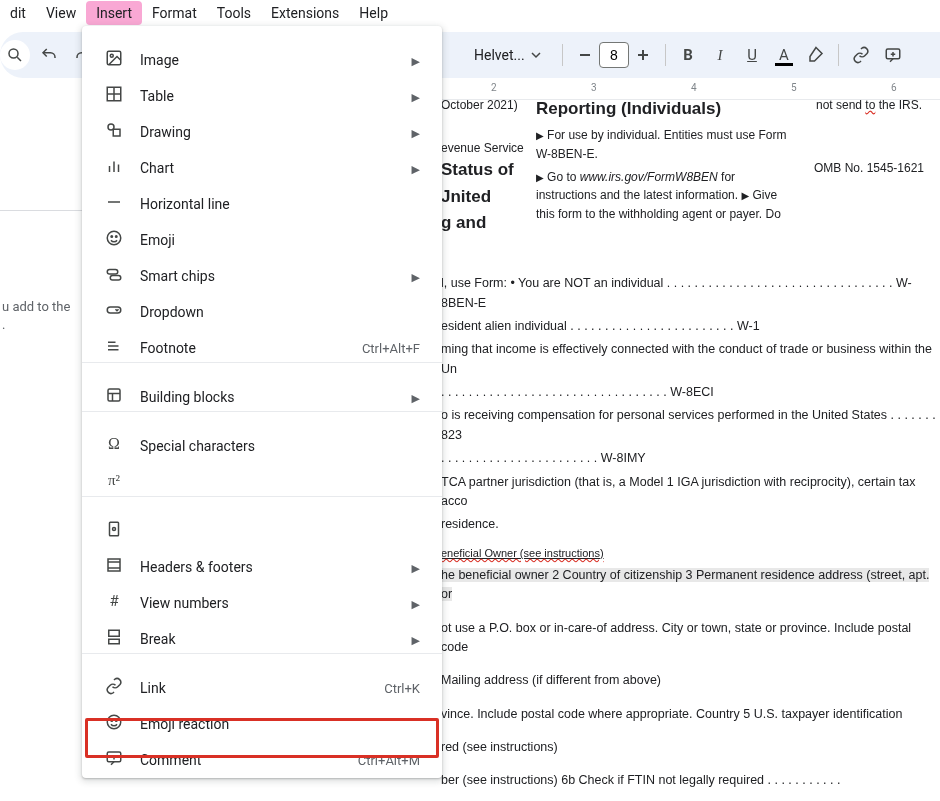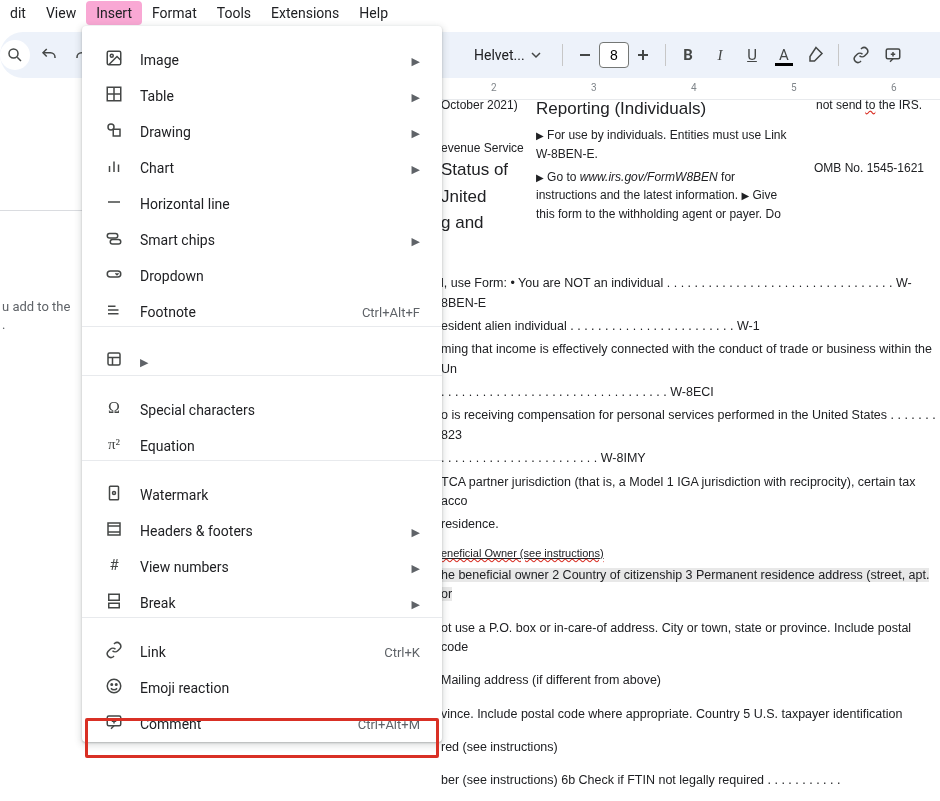--- a/index.html
+++ b/index.html
@@ -118,21 +118,21 @@
     position:absolute;left:85px;top:718px;width:354px;height:40px;
     border:3px solid #d93025;border-radius:2px;z-index:60;pointer-events:none;
   }
 
   
   .doc {
     position:absolute;left:441px;top:96px;right:0;
     font-family: Arial, sans-serif;
     font-size:12.5px;color:#202124;line-height:1.55;
   }
-  .doc .title-big{font-size:17px;}
+  .doc .title-big{font-size:17px;font-weight:bold;}
   .doc .section-hdr{text-decoration:underline;font-size:11px;margin-top:10px;}
   .doc .grey-highlight{background:#e8e8e8;}
   .doc p{margin:4px 0;}
   .sp-red{text-decoration:underline wavy #d93025;}
   
   svg{display:block;}
 </style>
 </head>
 <body>
 
@@ -285,20 +285,31 @@
       <span class="icon">
         <svg width="18" height="18" viewBox="0 0 24 24" fill="none" stroke="#444746" stroke-width="2">
           <line x1="4" y1="12" x2="20" y2="12"></line>
         </svg>
       </span>
       <span class="label">Horizontal line</span>
     </div>
     <div class="row">
       <span class="icon">
         <svg width="18" height="18" viewBox="0 0 24 24" fill="none" stroke="#444746" stroke-width="2">
+          <circle cx="12" cy="12" r="9"></circle>
+          <circle cx="9" cy="10" r="1" fill="#444746"></circle>
+          <circle cx="15" cy="10" r="1" fill="#444746"></circle>
+          <path d="M8 15c1 1.5 2.5 2 4 2s3-.5 4-2"></path>
+        </svg>
+      </span>
+      <span class="label">Emoji</span>
+    </div>
+    <div class="row">
+      <span class="icon">
+        <svg width="18" height="18" viewBox="0 0 24 24" fill="none" stroke="#444746" stroke-width="2">
           <rect x="3" y="6" width="14" height="6" rx="3"></rect>
           <rect x="7" y="14" width="14" height="6" rx="3"></rect>
         </svg>
       </span>
       <span class="label">Smart chips</span>
       <span class="arrow">▶</span>
     </div>
     <div class="row">
       <span class="icon">
         <svg width="18" height="18" viewBox="0 0 24 24" fill="none" stroke="#444746" stroke-width="2">
@@ -321,44 +332,43 @@
     </div>
     <div class="sep"></div>
     <div class="row">
       <span class="icon">
         <svg width="18" height="18" viewBox="0 0 24 24" fill="none" stroke="#444746" stroke-width="2">
           <rect x="4" y="4" width="16" height="16" rx="2"></rect>
           <line x1="4" y1="10" x2="20" y2="10"></line>
           <line x1="10" y1="10" x2="10" y2="20"></line>
         </svg>
       </span>
+      <span class="label">Building blocks</span>
       <span class="arrow">▶</span>
     </div>
     <div class="sep"></div>
     <div class="row">
       <span class="icon">
         <span style="font-size:16px;font-family:serif">Ω</span>
       </span>
       <span class="label">Special characters</span>
     </div>
     <div class="row">
       <span class="icon">
         <span style="font-size:15px;font-family:serif">π²</span>
       </span>
-      <span class="label">Equation</span>
     </div>
     <div class="sep"></div>
     <div class="row">
       <span class="icon">
         <svg width="18" height="18" viewBox="0 0 24 24" fill="none" stroke="#444746" stroke-width="2">
           <rect x="6" y="3" width="12" height="18" rx="1"></rect>
           <circle cx="12" cy="12" r="2"></circle>
         </svg>
       </span>
-      <span class="label">Watermark</span>
     </div>
     <div class="row">
       <span class="icon">
         <svg width="18" height="18" viewBox="0 0 24 24" fill="none" stroke="#444746" stroke-width="2">
           <rect x="4" y="4" width="16" height="16"></rect>
           <line x1="4" y1="8" x2="20" y2="8"></line>
           <line x1="4" y1="16" x2="20" y2="16"></line>
         </svg>
       </span>
       <span class="label">Headers &amp; footers</span>
@@ -423,21 +433,21 @@
     <div style="width:95px;font-size:12px;">
       <div style="white-space:nowrap">October 2021)</div>
       <div style="height:24px"></div>
       <div style="white-space:nowrap">evenue Service</div>
       <div class="title-big">Status of</div>
       <div class="title-big">Jnited</div>
       <div class="title-big">g and</div>
     </div>
     <div style="width:262px;font-size:12px;">
       <div class="title-big">Reporting (Individuals)</div>
-      <p><span style="font-size:10px">▶</span> <span>For use by individuals. Entities must use Link W-8BEN-E.</span></p>
+      <p><span style="font-size:10px">▶</span> <span>For use by individual. Entities must use Form W-8BEN-E.</span></p>
       <p><span style="font-size:10px">▶</span> <span>Go to </span><i>www.irs.gov/FormW8BEN</i><span> for instructions and the latest information.</span> <span style="font-size:10px">▶</span> <span>Give this form to the withholding agent or payer. Do</span></p>
     </div>
     <div style="flex:1;text-align:center;font-size:12px;">
       <div style="white-space:nowrap">not send <span class="sp-red">to</span> the IRS.</div>
       <div style="height:44px"></div>
       <div>OMB No. 1545-1621</div>
     </div>
   </div>
 
   <div style="height:34px"></div>

